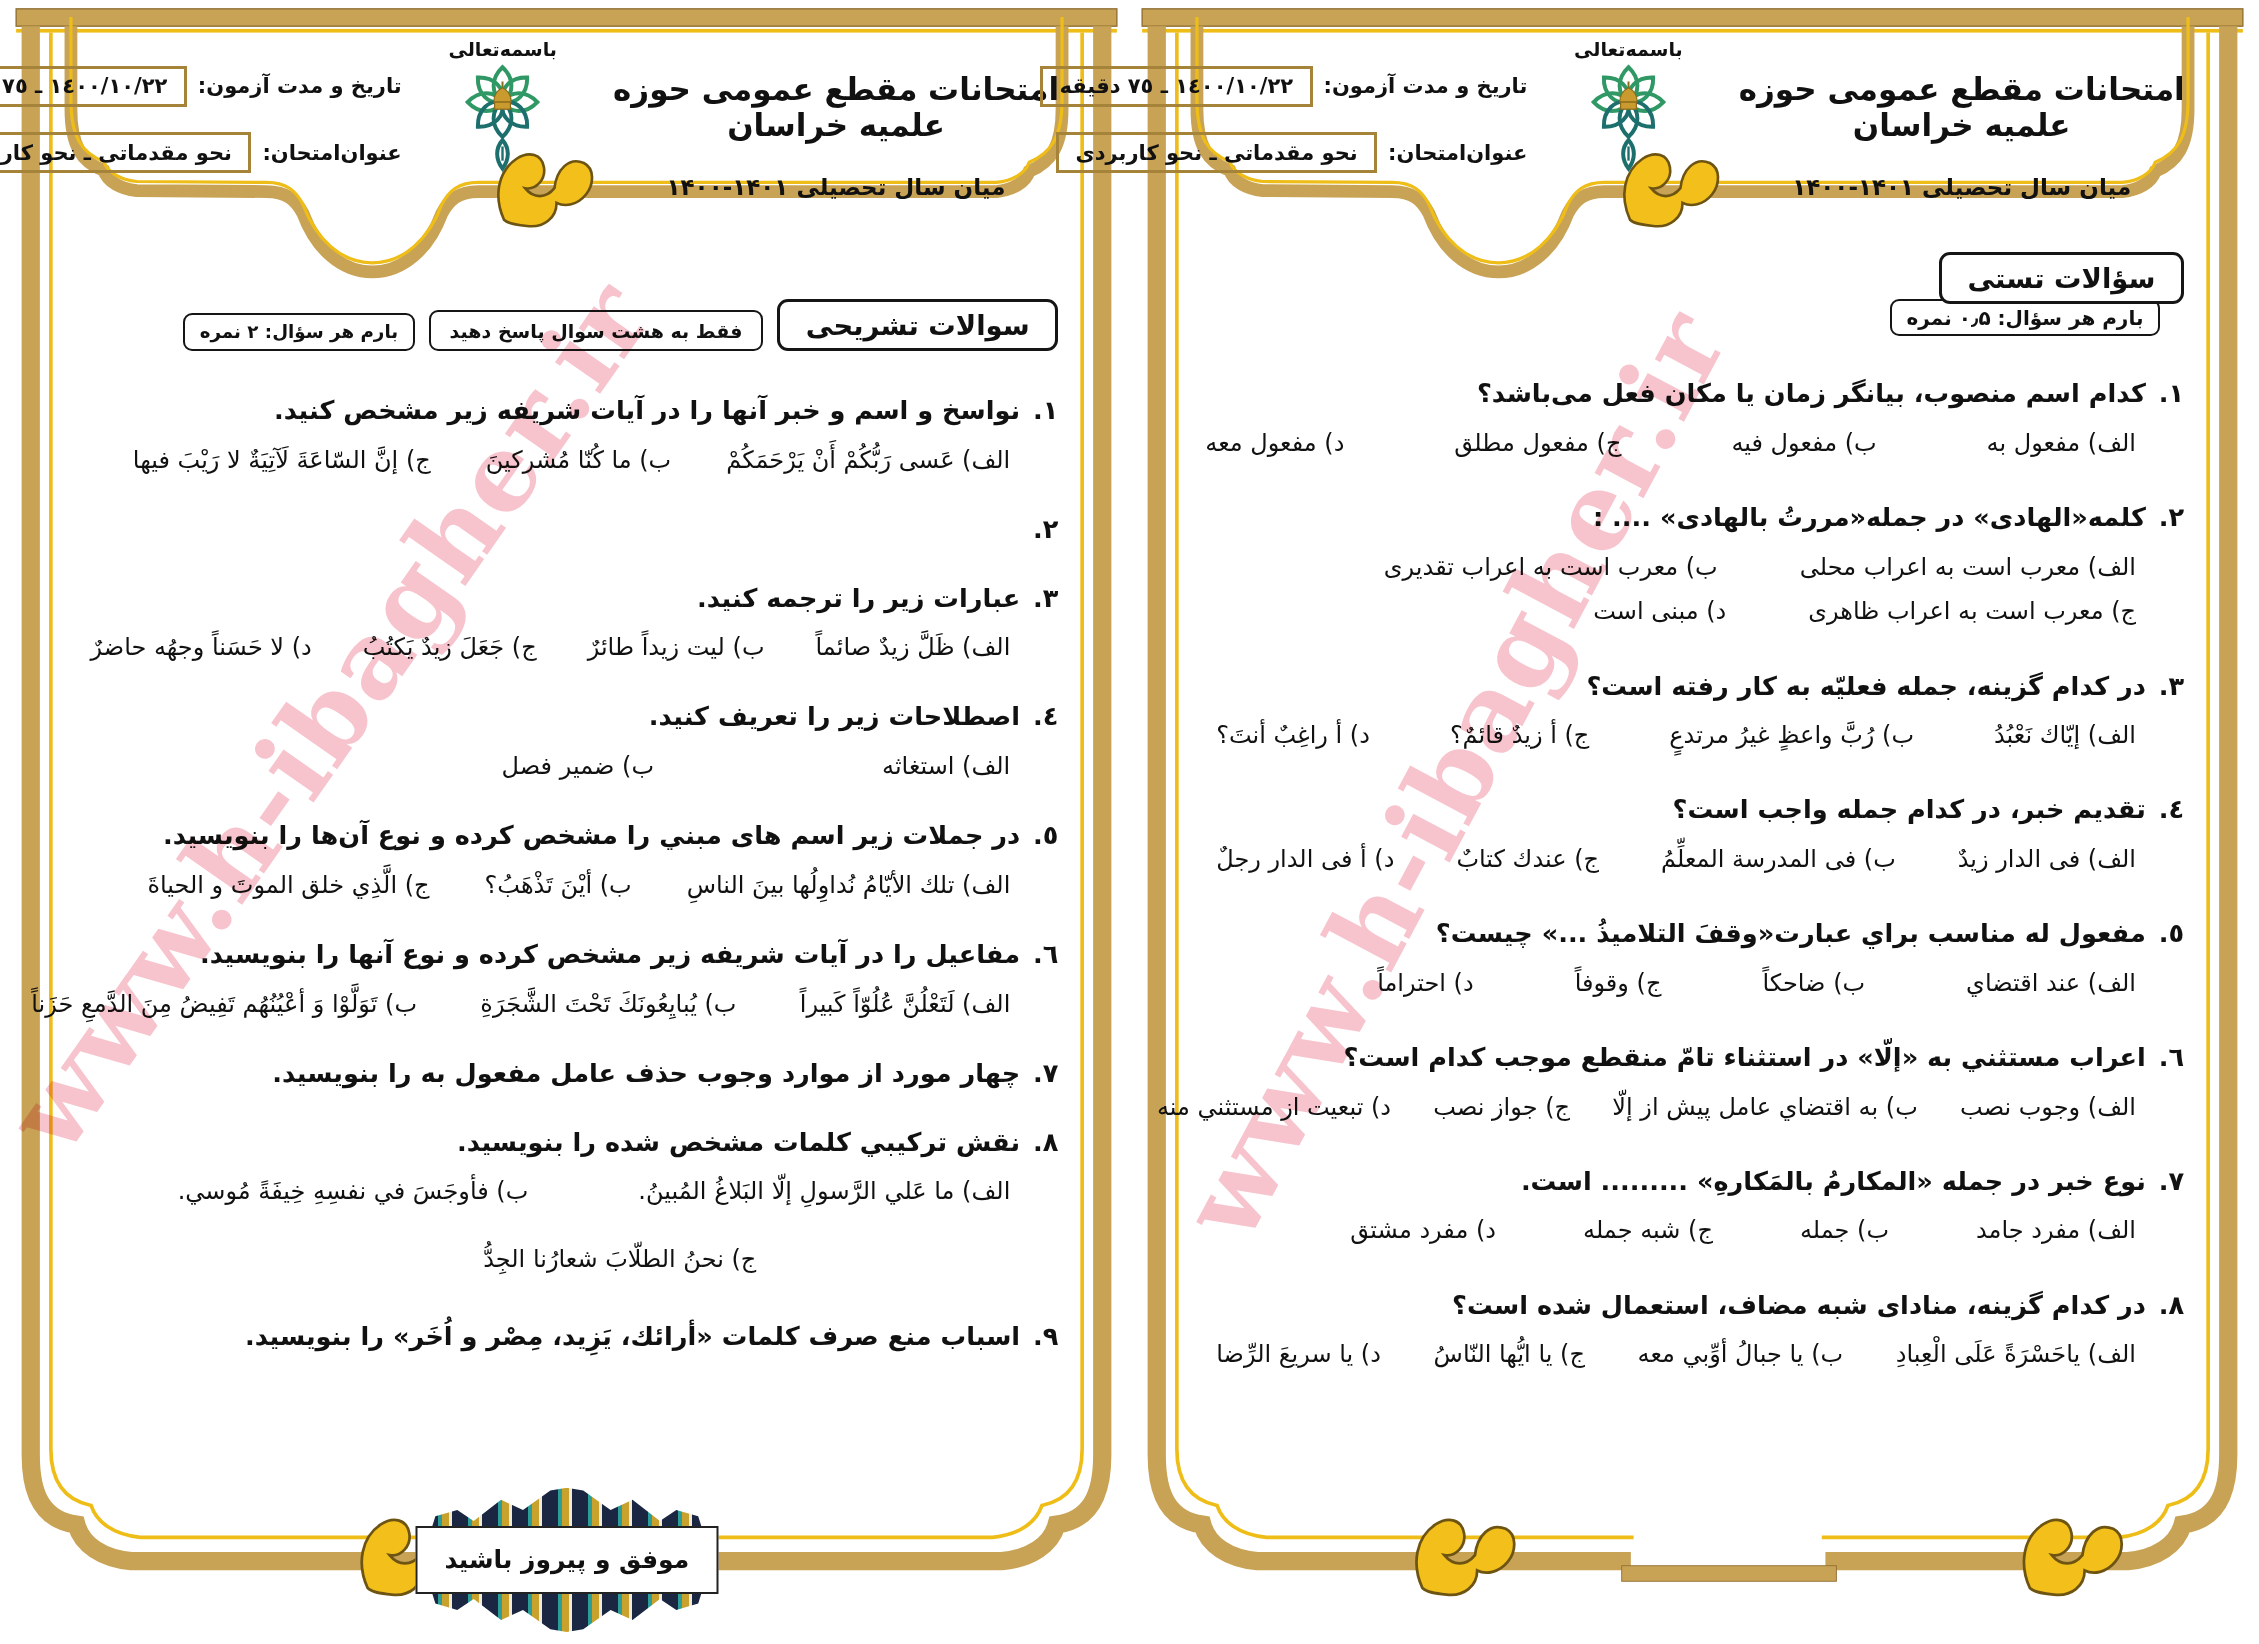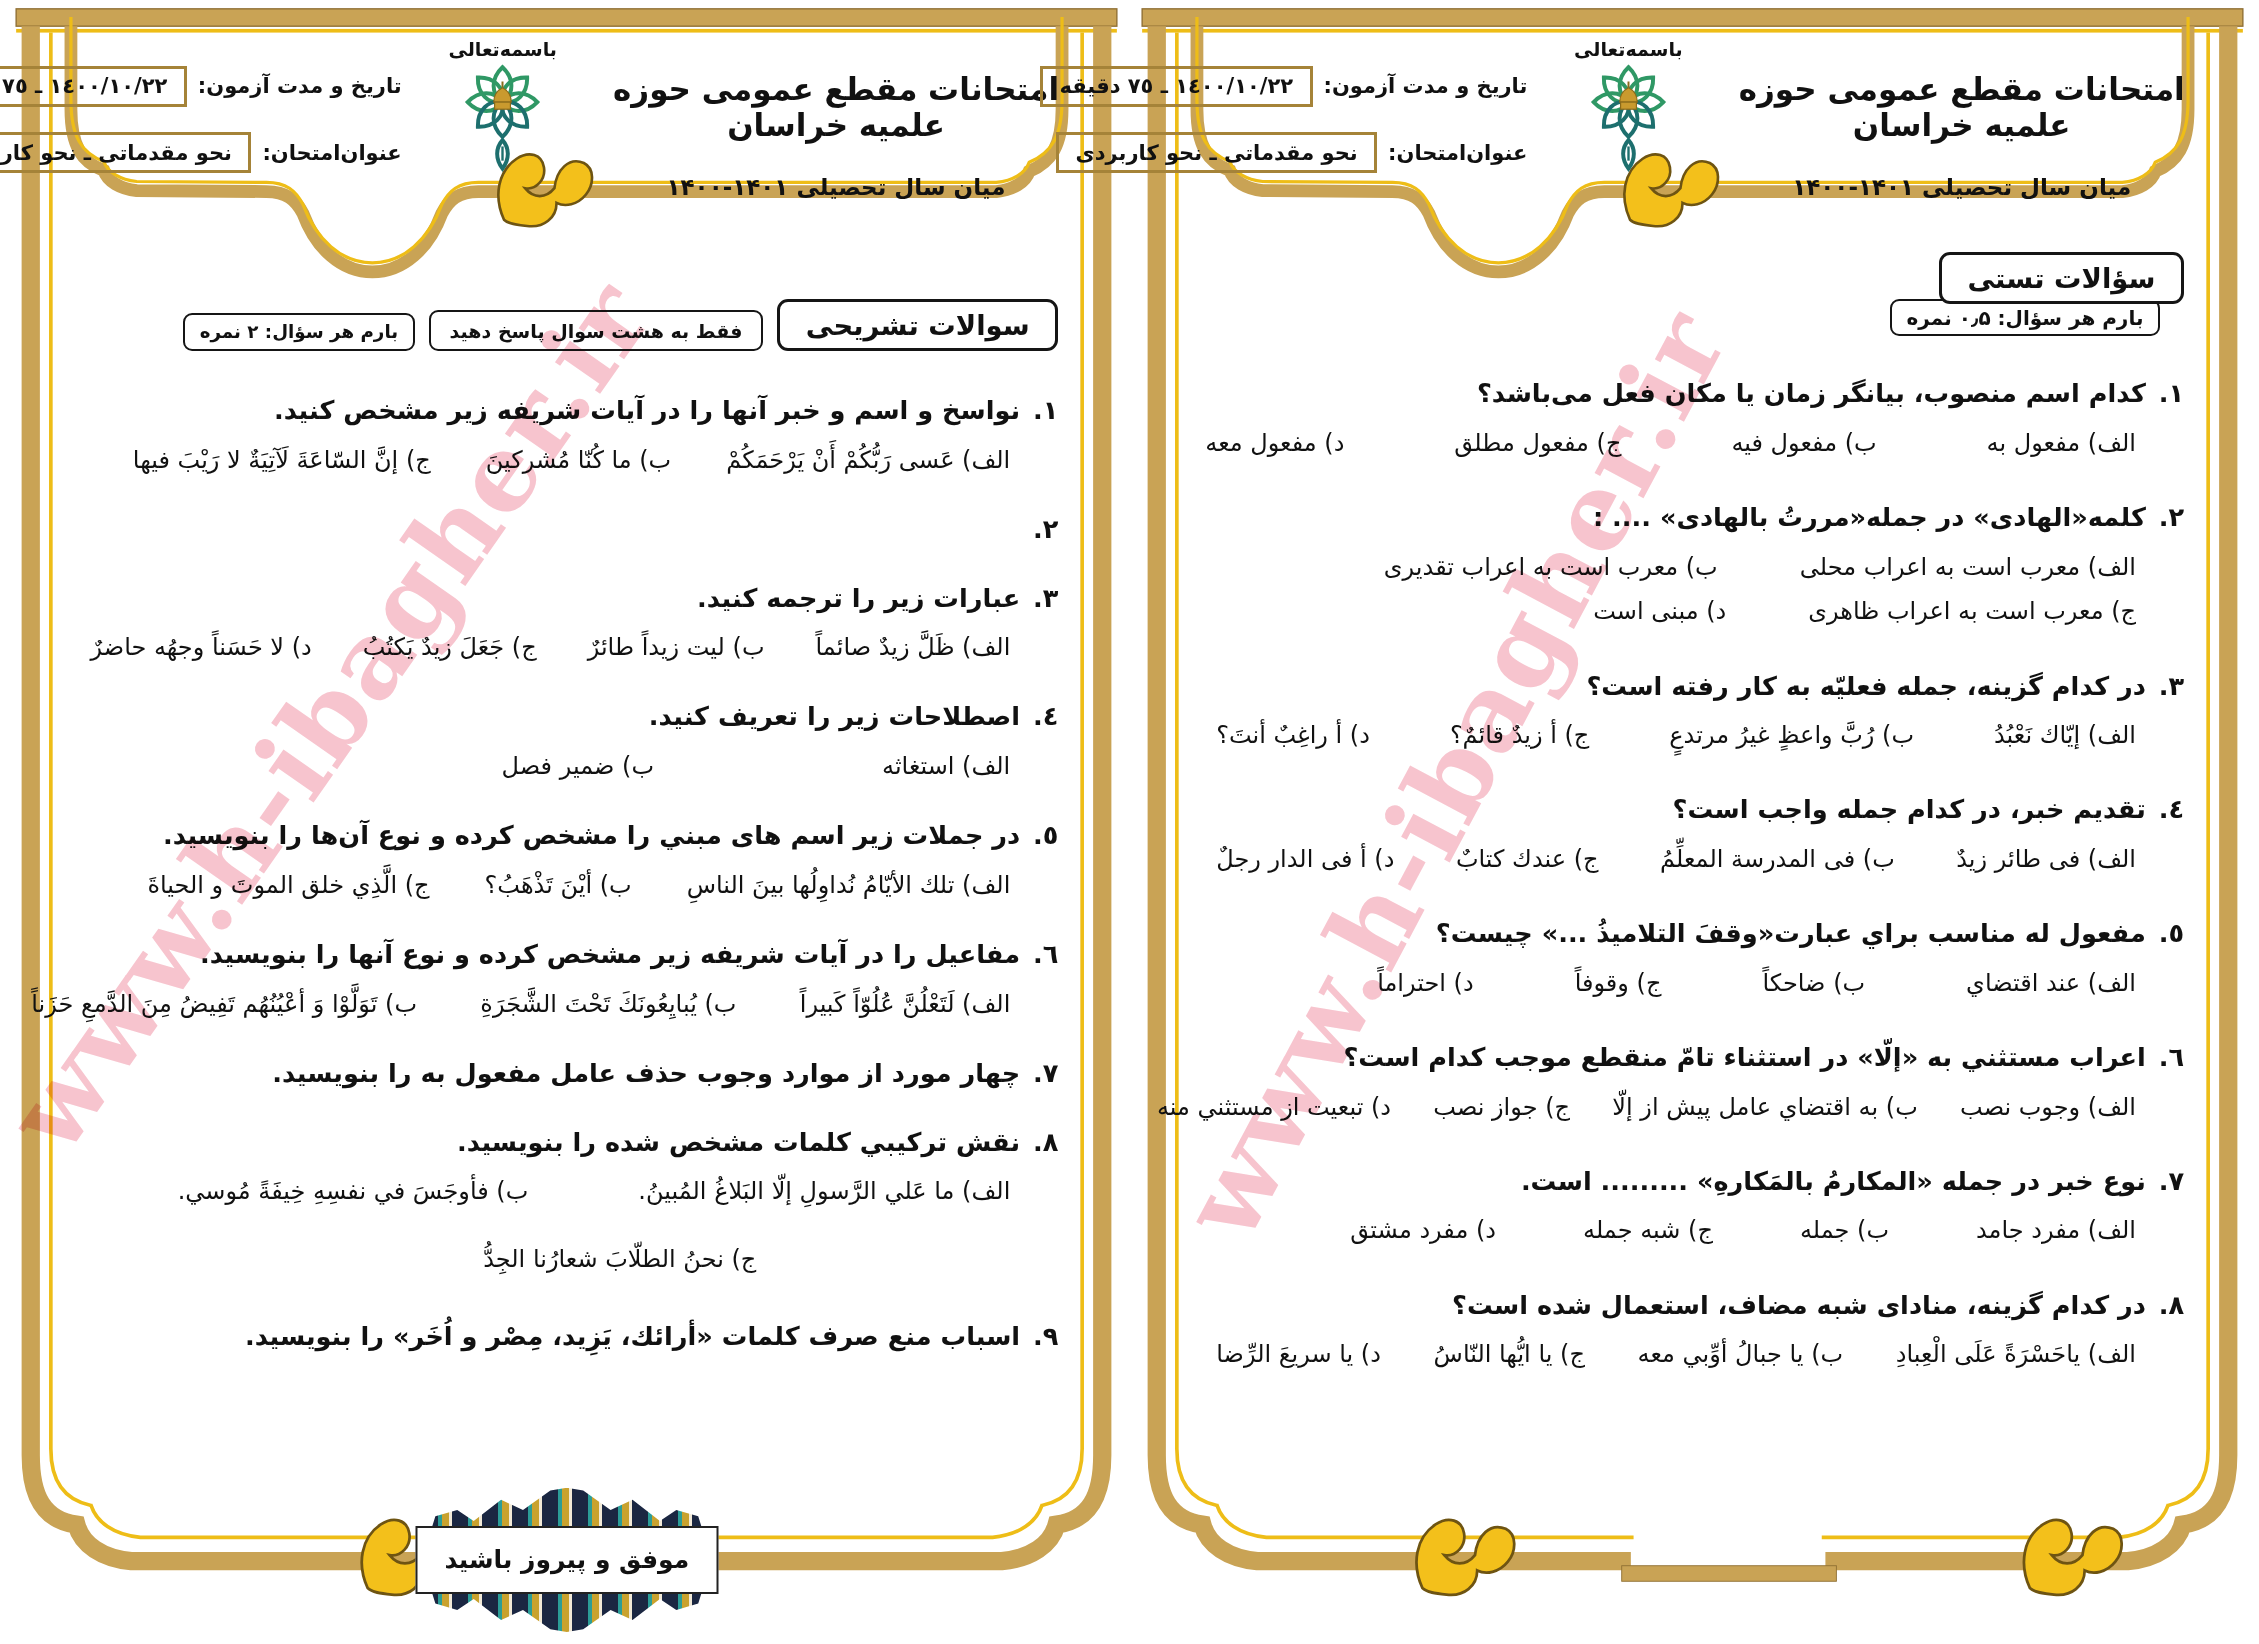--- a/index.html
+++ b/index.html
@@ -350,21 +350,21 @@
         <span>د) أ راغِبٌ أنتَ؟</span>
       </div>
     </div>
 
     <div class="q">
       <div class="qline">
           <span>٤.</span>
           <span>تقدیم خبر، در کدام جمله واجب است؟</span>
         </div>
       <div class="opts spread">
-        <span>الف) فی طائر زیدٌ</span>
+        <span>الف) فی الدار زیدٌ</span>
         <span>ب) فی المدرسة المعلِّمُ</span>
         <span>ج) عندك کتابٌ</span>
         <span>د) أ فی الدار رجلٌ</span>
       </div>
     </div>
 
     <div class="q">
       <div class="qline">
           <span>٥.</span>
           <span>مفعول له مناسب براي عبارت«وقفَ التلامیذُ ...» چیست؟</span>

